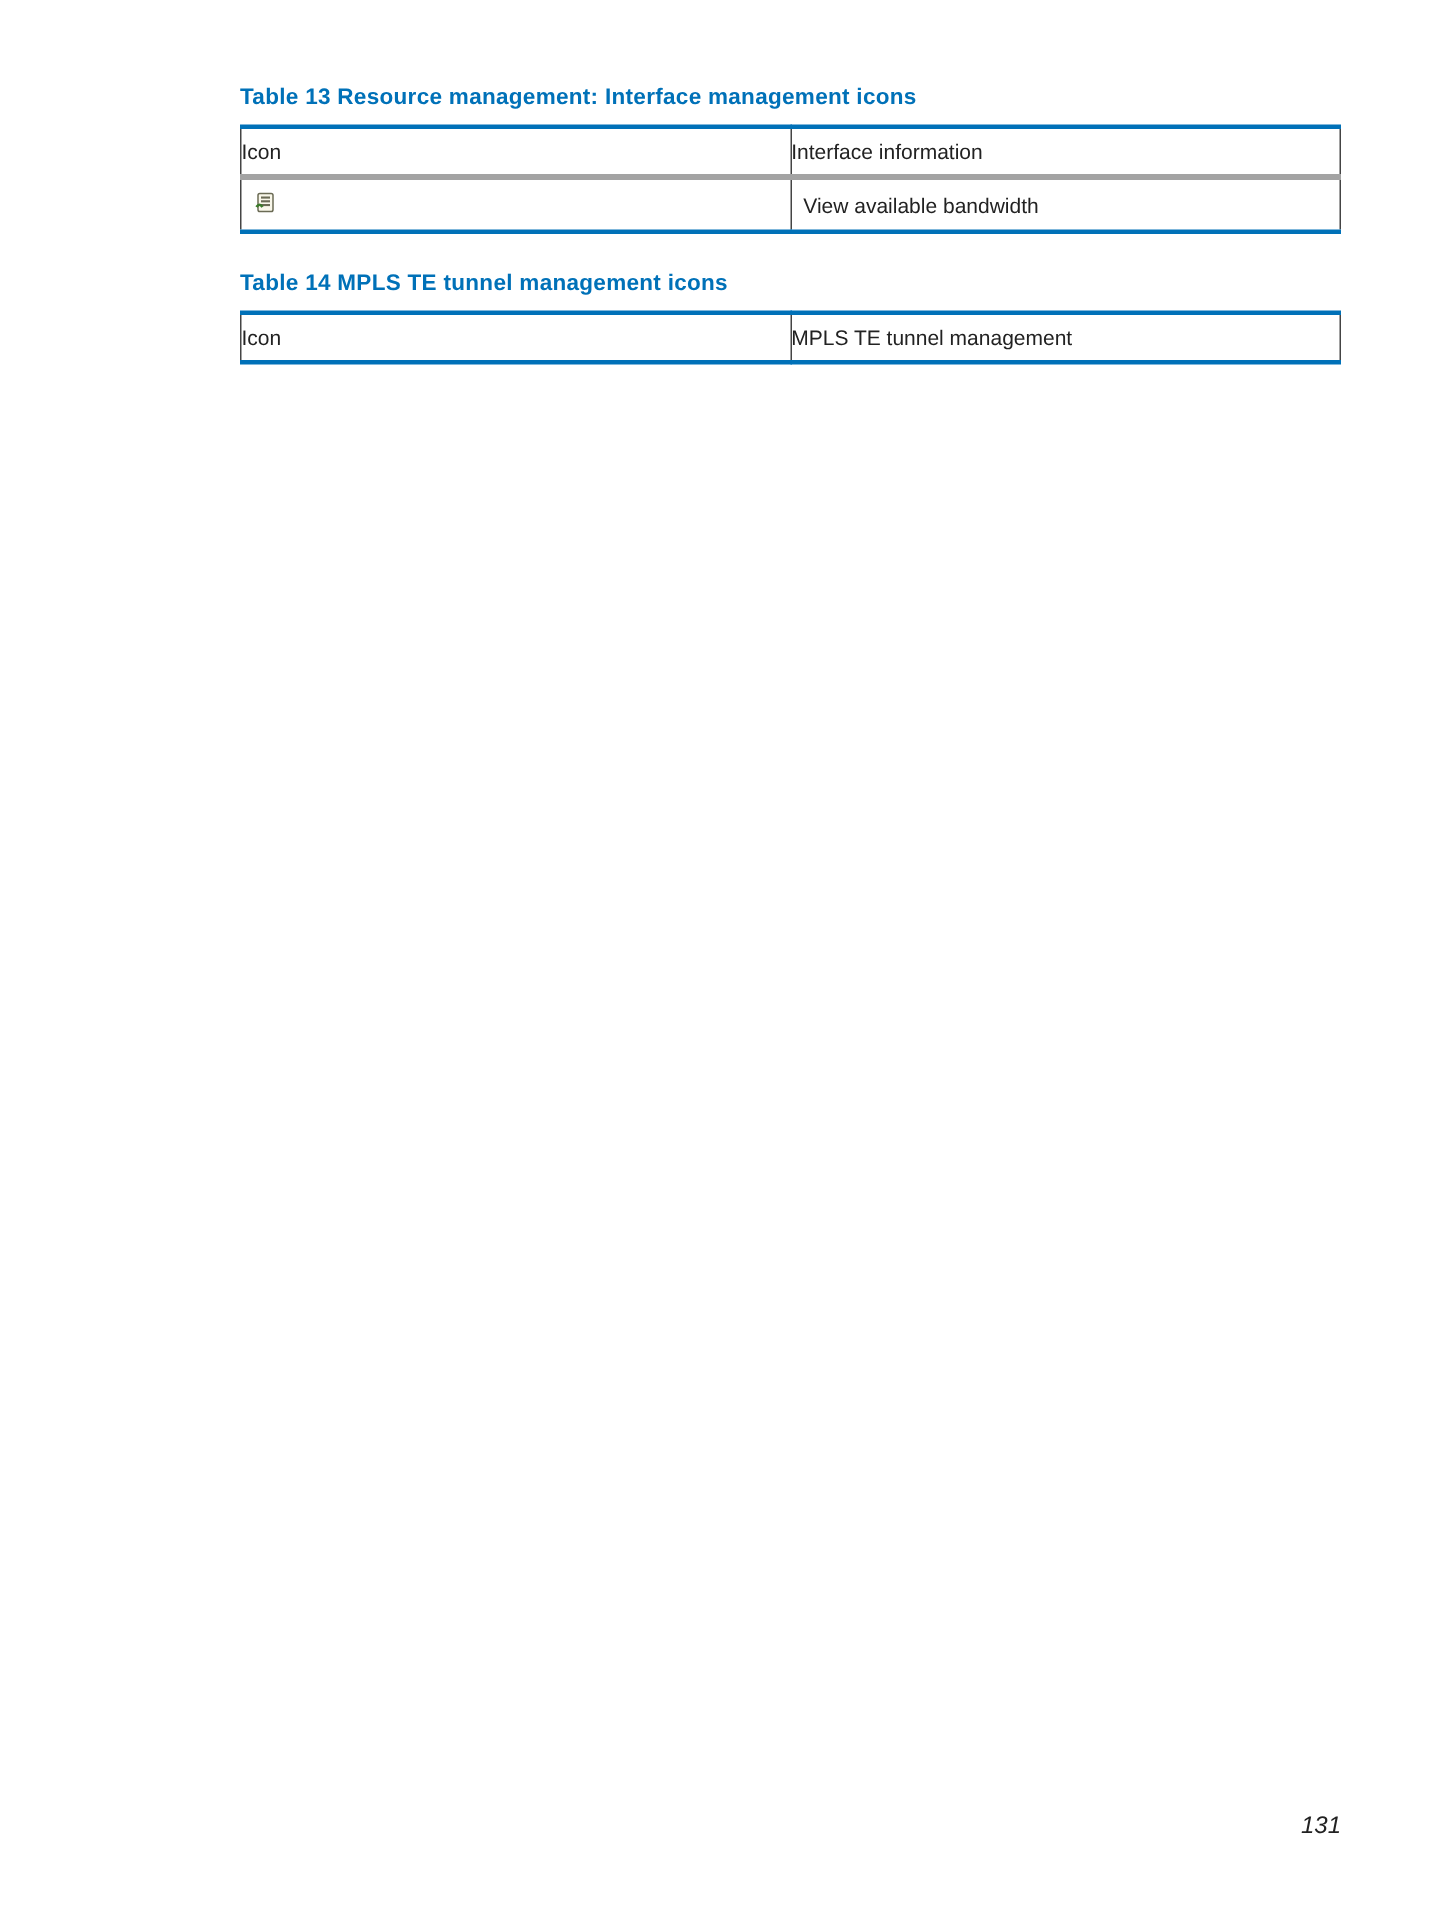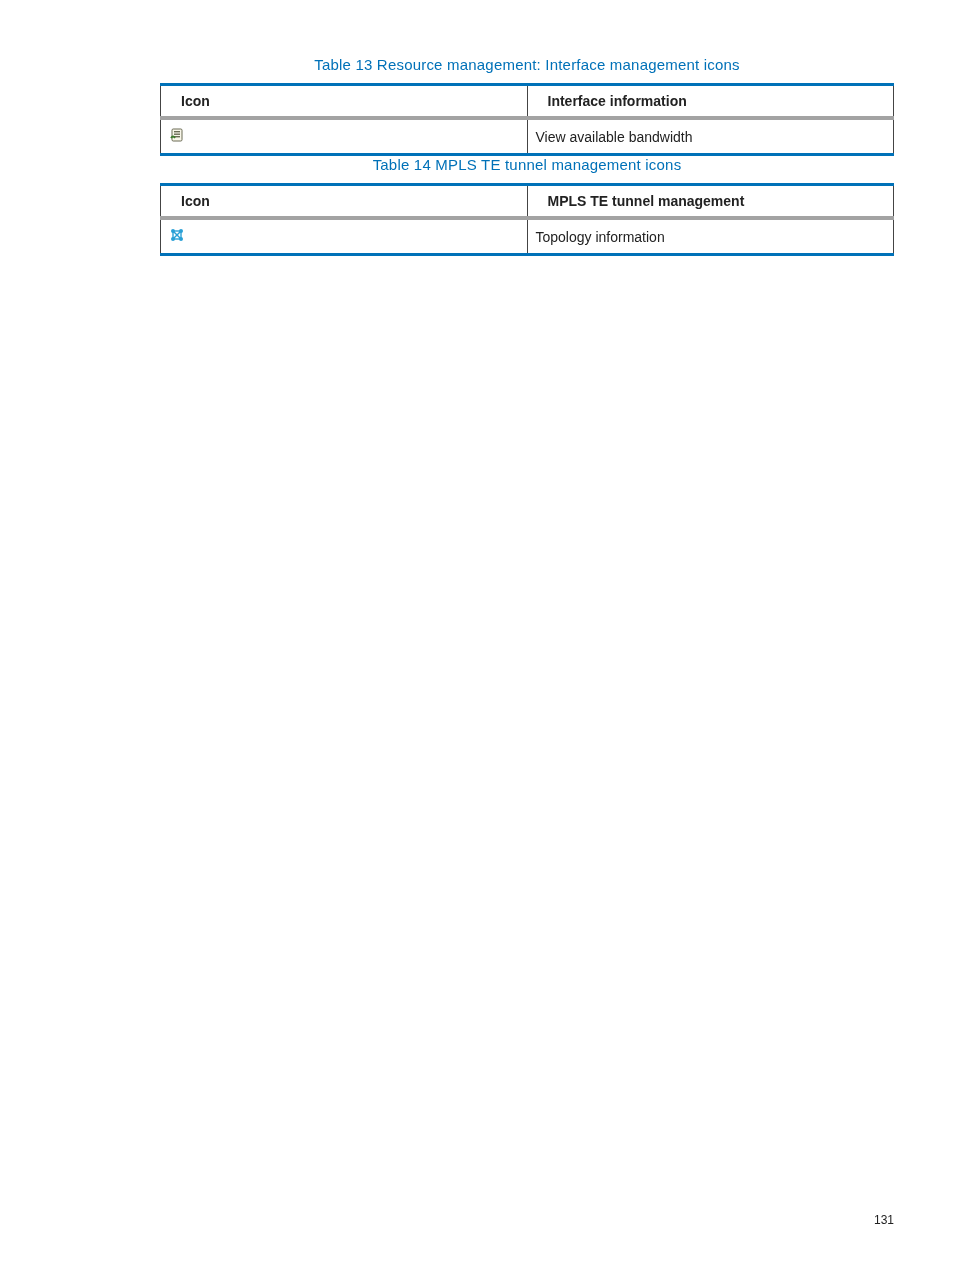--- a/index.html
+++ b/index.html
@@ -9,64 +9,64 @@
       background: #fff;
       font-family: Arial, Helvetica, sans-serif;
       position: relative;
     }
     .page-content {
       padding: 56px 60px 0 160px;
     }
     .table-caption {
       color: #0071b8;
       font-size: 15px;
-      font-weight: normal;
+      font-weight: bold;
       margin-bottom: 10px;
       letter-spacing: 0.2px;
-      text-align: center;
     }
     .caption2 {
-      margin-top: 0;
+      margin-top: 24px;
     }
     table.icon-table {
       width: 100%;
       border-collapse: collapse;
       border-top: 3px solid #0071b8;
       border-bottom: 3px solid #0071b8;
     }
     table.icon-table th,
     table.icon-table td {
       border-left: 1px solid #444;
       border-right: 1px solid #444;
       text-align: left;
       vertical-align: middle;
     }
     table.icon-table th {
       font-size: 14px;
-      font-weight: bold;
+      font-weight: normal;
       color: #222;
-      padding: 7px 20px;
+      padding: 7px 0;
       border-bottom: 1px solid #444;
     }
     table.icon-table td {
       font-size: 14px;
       color: #222;
       padding: 7px 8px;
       border-top: 4px solid #a3a3a3;
     }
     table.icon-table col.icon-col { width: 50%; }
     table.icon-table col.desc-col { width: 50%; }
     .icon-cell { height: 30px; }
     .icon-svg { display: inline-block; vertical-align: middle; }
     .page-number {
       position: absolute;
       right: 60px;
       bottom: 44px;
-      font-size: 12px;
+      font-size: 16px;
       color: #222;
+      font-style: italic;
     }
   </style>
 </head>
 <body>
 
 <div class="page-content">
   <div class="table-caption">Table 13 Resource management: Interface management icons</div>
   <table class="icon-table">
     <colgroup>
         <col class="icon-col">
@@ -102,36 +102,17 @@
         <col class="icon-col">
         <col class="desc-col">
       </colgroup>
     <thead>
       <tr>
         <th>Icon</th>
         <th>MPLS TE tunnel management</th>
       </tr>
     </thead>
     <tbody>
-      <tr>
-        <td class="icon-cell">
-          <span class="icon-svg">
-            <svg width="16" height="16" viewBox="0 0 16 16">
-              <line x1="4" y1="4" x2="12" y2="4" stroke="#2aa0d6" stroke-width="1.4"></line>
-              <line x1="4" y1="12" x2="12" y2="12" stroke="#2aa0d6" stroke-width="1.4"></line>
-              <line x1="4" y1="4" x2="4" y2="12" stroke="#2aa0d6" stroke-width="1.4"></line>
-              <line x1="12" y1="4" x2="12" y2="12" stroke="#2aa0d6" stroke-width="1.4"></line>
-              <line x1="4" y1="4" x2="12" y2="12" stroke="#2aa0d6" stroke-width="1.4"></line>
-              <line x1="12" y1="4" x2="4" y2="12" stroke="#2aa0d6" stroke-width="1.4"></line>
-              <circle cx="4" cy="4" r="2" fill="#2aa0d6"></circle>
-              <circle cx="12" cy="4" r="2" fill="#2aa0d6"></circle>
-              <circle cx="4" cy="12" r="2" fill="#2aa0d6"></circle>
-              <circle cx="12" cy="12" r="2" fill="#2aa0d6"></circle>
-            </svg>
-          </span>
-        </td>
-        <td>Topology information</td>
-      </tr>
     </tbody>
   </table>
 </div>
 
 <div class="page-number">131</div>
 
 </body></html>

